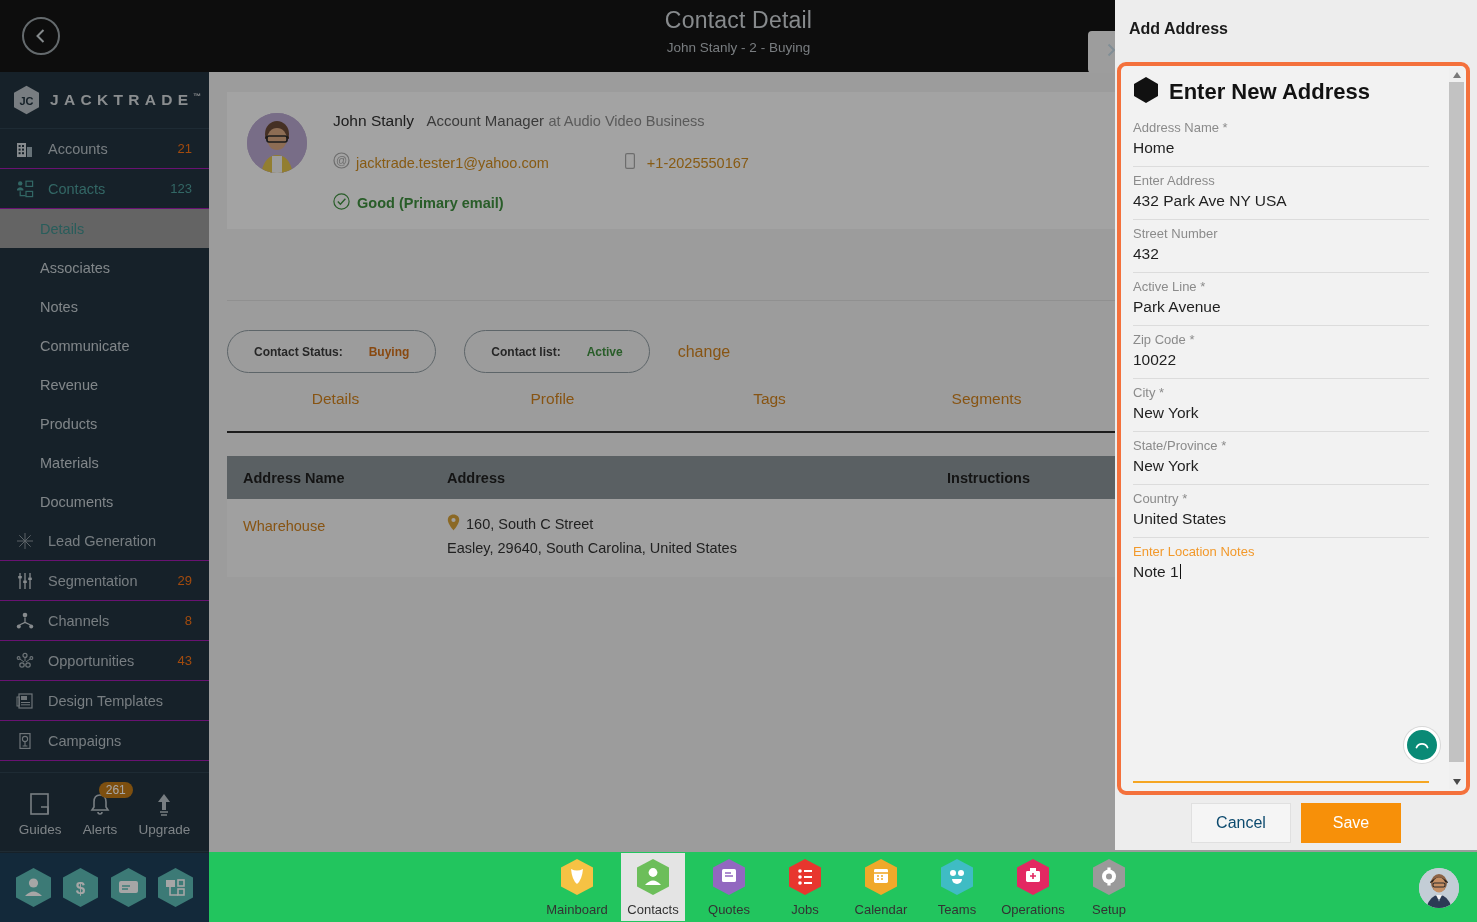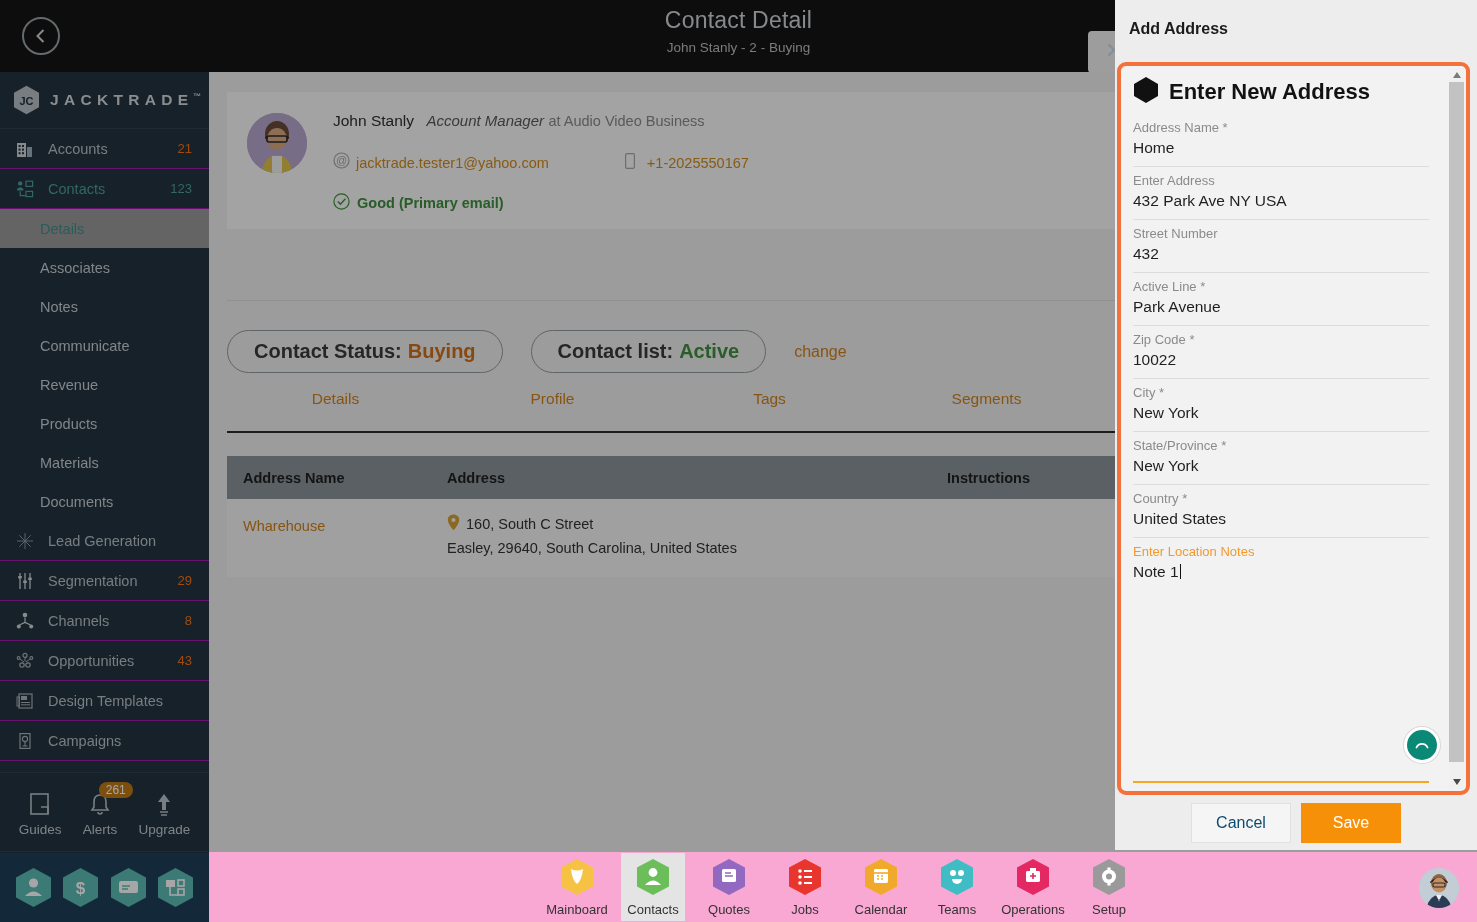--- a/index.html
+++ b/index.html
@@ -94,34 +94,35 @@
     position:absolute; left:18px; top:20px; width:1600px; background:#fafafa;
     padding:18px 20px 16px 20px;
   }
   .person-row{ display:flex; }
   .avatar{
     width:60px; height:60px; border-radius:50%; background:#b9a8cf;
     overflow:hidden; position:relative; flex:0 0 60px; margin-top:3px;
   }
   .pinfo{ margin-left:26px; padding-top:2px; }
   .pname{ font-size:15.5px; color:#2e2e2e; }
-  .prole{ font-size:15px; color:#5a5a5a; margin-left:8px;font-style:italic; }
+  .prole{ font-size:15px; color:#5a5a5a; margin-left:8px; }
   .pat{ font-size:14.5px; color:#8a8a8a; }
   .contact-row{ margin-top:22px; display:flex; align-items:center; }
   .cmail{ color:#d08c20; font-size:14.5px; }
   .cphone{ color:#d08c20; font-size:14.5px; margin-left:12px; }
   .status-row{ margin-top:20px; display:flex; align-items:center; color:#3f8f3f;
                font-size:14.5px; font-weight:bold; }
   .hr{ position:absolute; left:18px; top:228px; width:1085px; height:1px; background:#dedede; }
 
   .pill-row{ position:absolute; left:18px; top:258px; display:flex; align-items:center; }
   .pill{
     border:1px solid #8f9ba1; border-radius:24px; height:43px; padding:0 26px;
-    display:flex; align-items:center; font-size:20px; color:#3b3b3b; font-weight:bold;
+    display:flex; align-items:center; font-size:12px; color:#3b3b3b; font-weight:bold;
     margin-right:28px;
+    gap:20px;
   }
   .pill .val{ margin-left:6px; }
   .val-orange{ color:#d2701a; }
   .val-green{ color:#3f8f3f; }
   .change-link{ color:#d0821e; font-size:16px; }
 
   .tabs{
     position:absolute; left:18px; top:318px; width:1085px; height:43px;
     border-bottom:2px solid #2c2c2c; display:flex;
   }
@@ -142,21 +143,21 @@
 
   
   .scrim{
     position:absolute; left:0; top:0; width:1477px; height:922px;
     background:rgba(0,0,0,0.35); z-index:6; pointer-events:none;
   }
 
   
   .bottomnav{
     position:absolute; left:209px; top:850px; width:1268px; height:72px;
-    background:#f9a8d4; border-top:2px solid #9c9c9c;
+    background:#22c55e; border-top:2px solid #9c9c9c;
     display:flex; align-items:center; justify-content:center; z-index:7;
   }
   .bn{
     width:64px; height:68px; display:flex; flex-direction:column;
     align-items:center; justify-content:center; font-size:13px; color:#333;
     margin:0 6px;
   }
   .bn.sel{ background:#e4e4e4; }
   .bn .bicon{ margin-bottom:4px; }
   .bn .blabel{ line-height:13px; }

